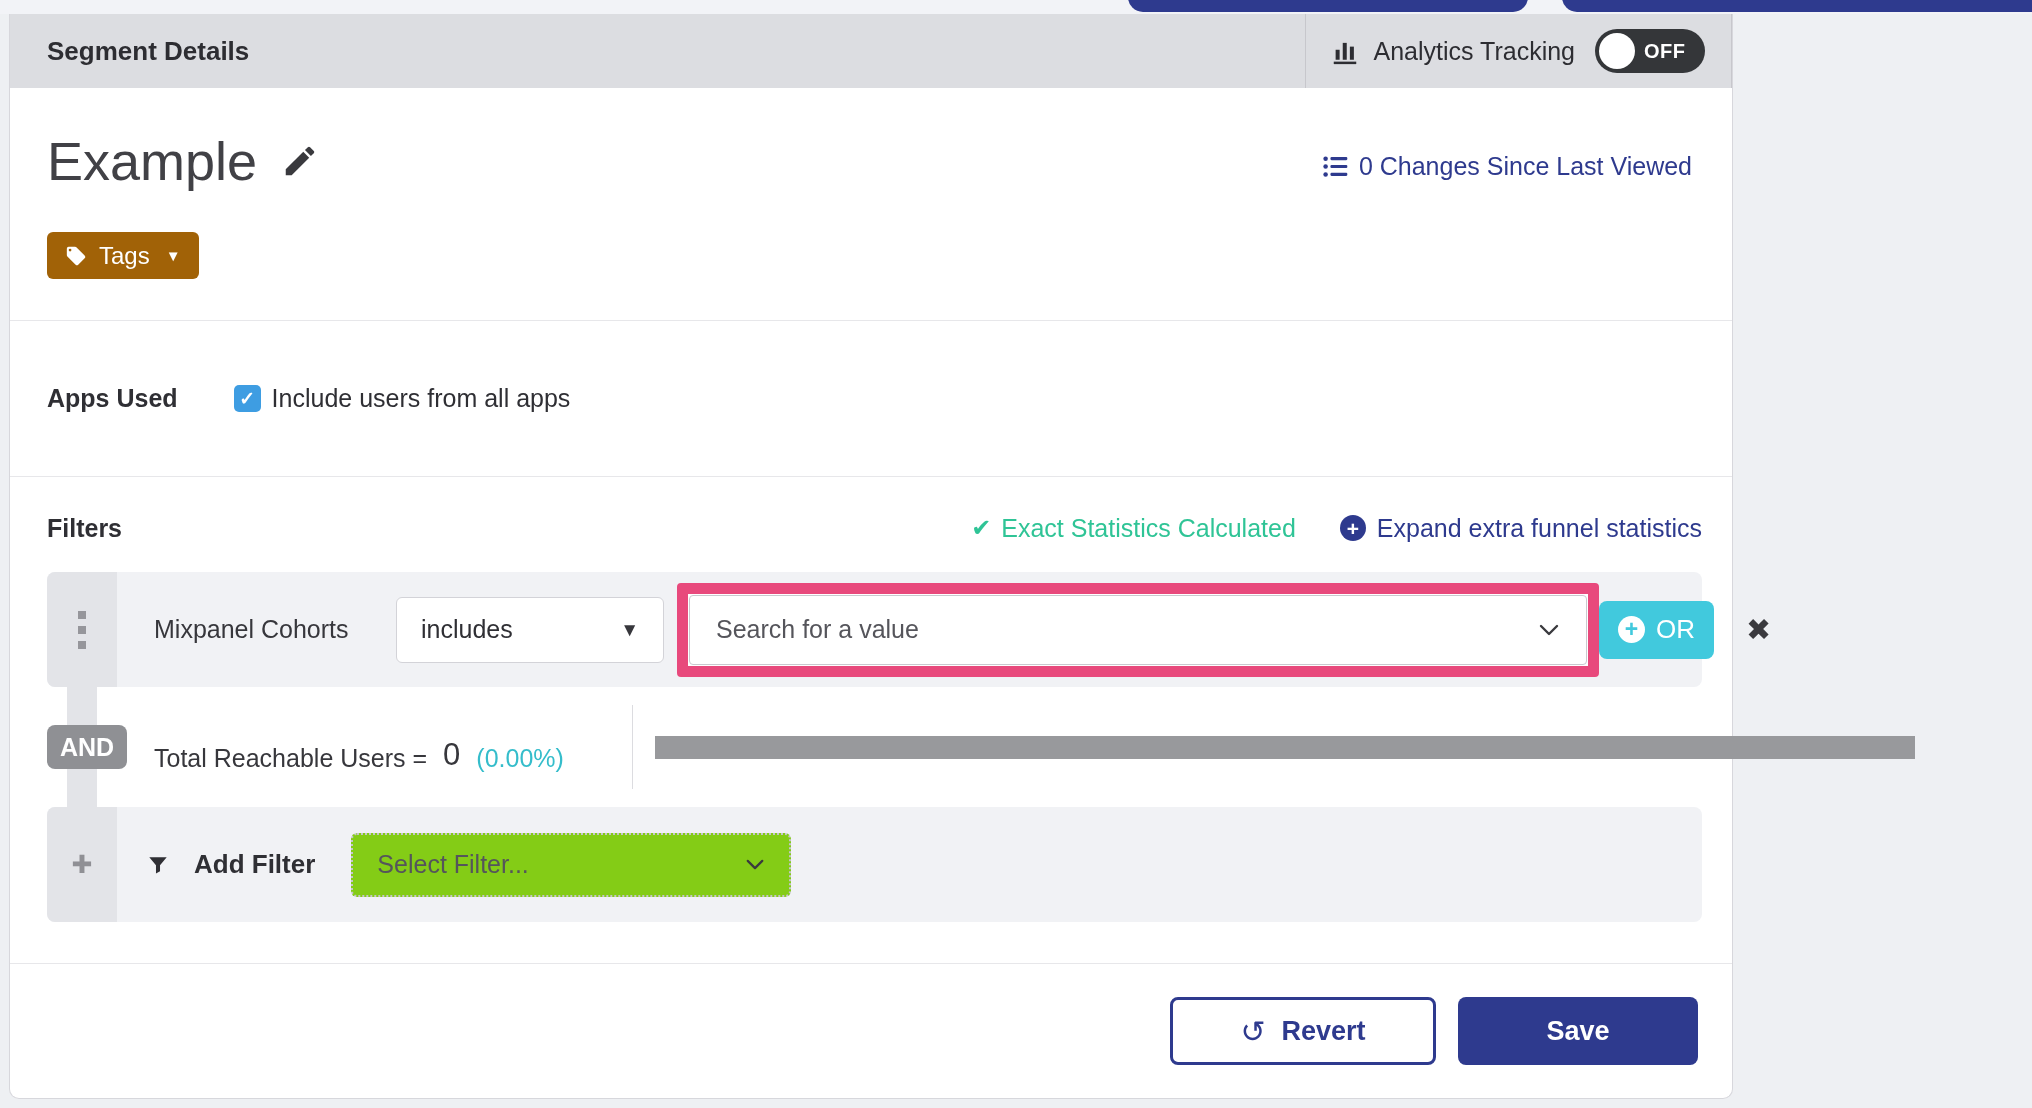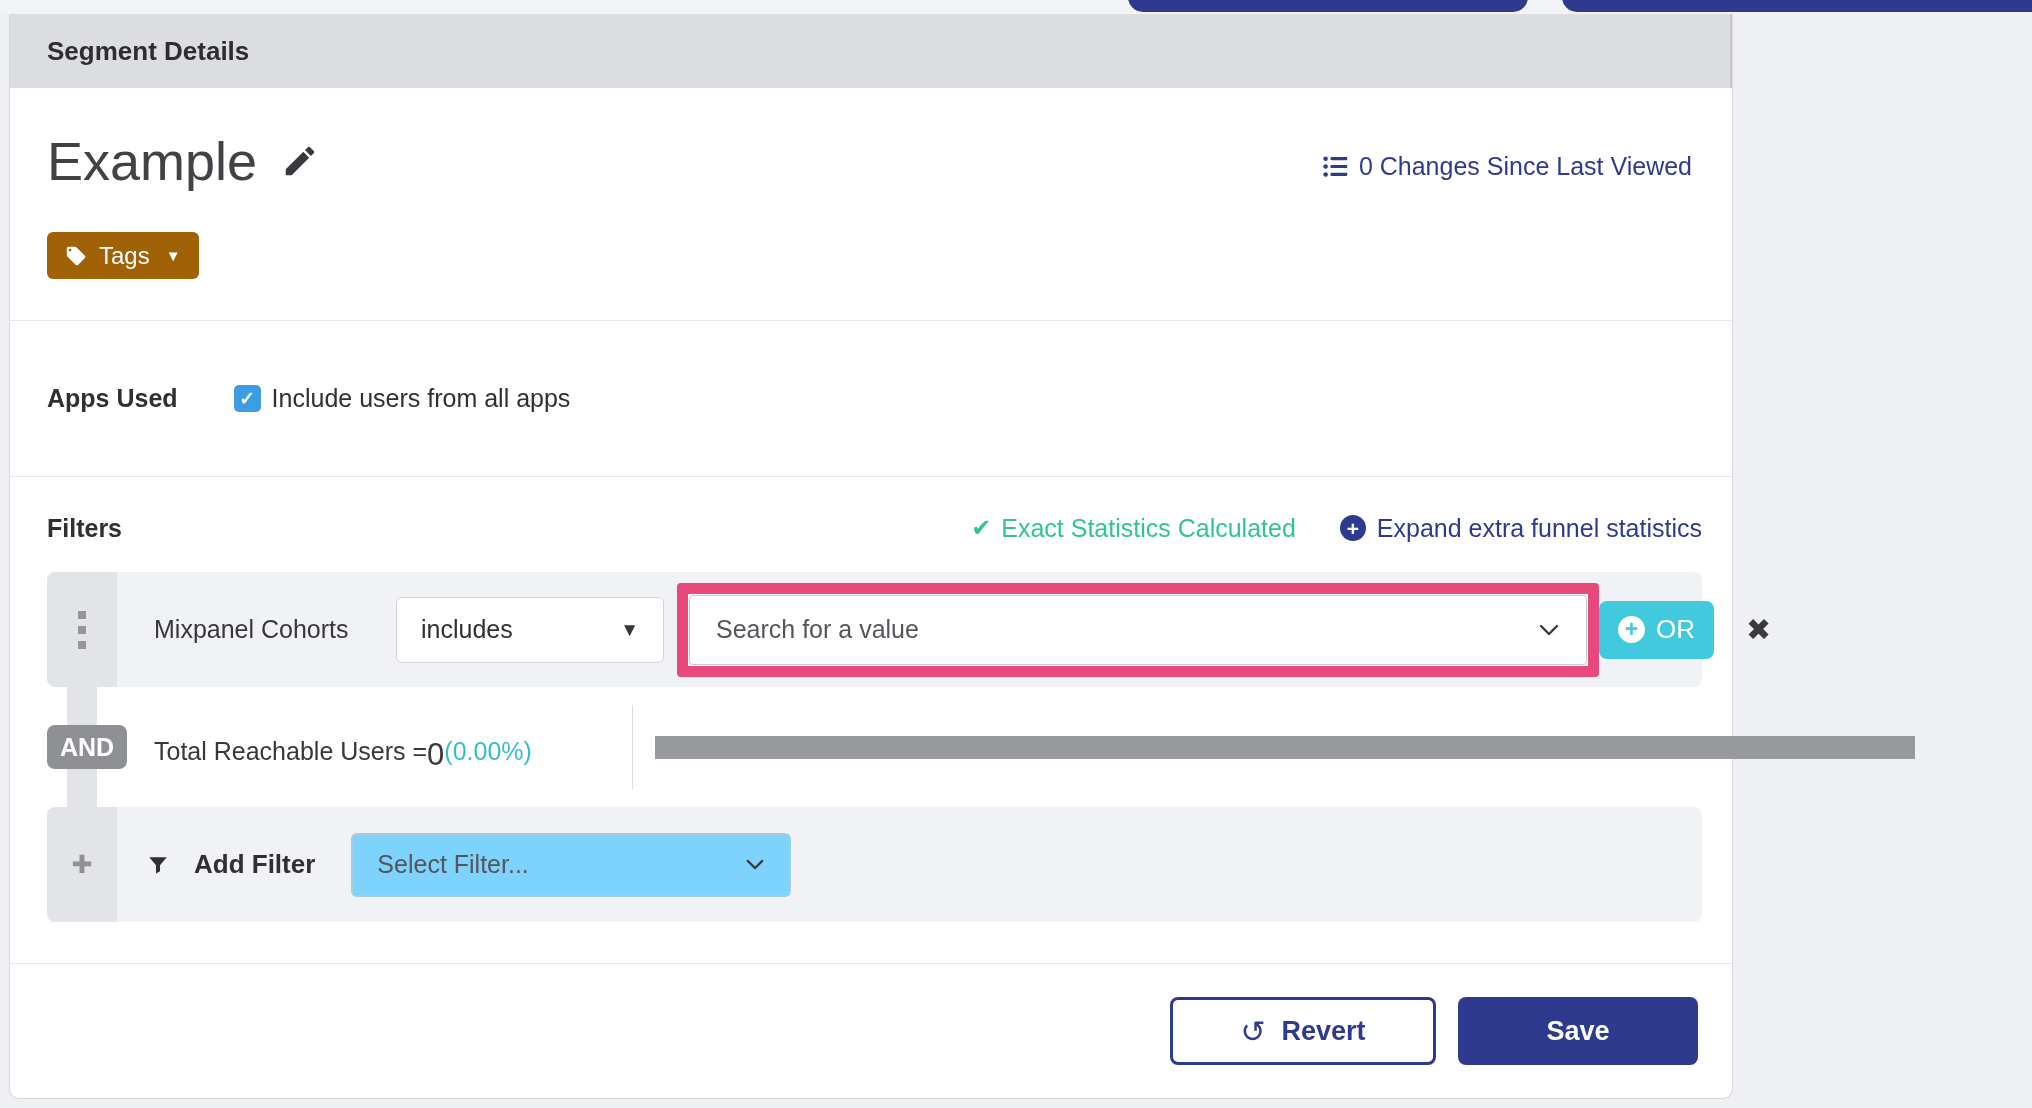--- a/index.html
+++ b/index.html
@@ -70,28 +70,28 @@
   .op-caret { font-size:19px; color:#37373c; }
   .pink-wrap { margin-left:13px; border:11px solid #e8497c; border-radius:4px; padding:1px; background:#fff; }
   .value-select { width:898px; height:70px; border:1px solid #c9c9ce; border-radius:4px; font-size:25px; color:#55555b; padding:0 26px; }
   .chev svg { display:block; }
   .or-btn { margin-left:auto; display:flex; align-items:center; gap:11px; background:#41c9dd; color:#fff; border:none; border-radius:8px; height:58px; padding:0 19px; font-size:26px; cursor:pointer; font-family:inherit; }
   .or-plus { width:27px; height:27px; border-radius:50%; background:#fff; color:#41c9dd; font-weight:bold; font-size:23px; display:flex; align-items:center; justify-content:center; line-height:1; }
   .close-x { margin:0 32px 0 26px; font-size:30px; color:#3a3a3e; background:none; border:none; cursor:pointer; line-height:1; }
 
   .and-row { height:120px; display:flex; align-items:center; position:relative; }
   .and-badge { width:80px; height:44px; background:#8f9094; border-radius:8px; color:#fff; font-weight:bold; font-size:25px; display:flex; align-items:center; justify-content:center; position:relative; z-index:1; }
-  .reach-text { margin-left:27px; font-size:25px; display:flex; align-items:flex-start; gap:0; color:#37373c;margin-top:16px; }
+  .reach-text { margin-left:27px; font-size:25px; display:flex; align-items:flex-end; gap:16px; color:#37373c;margin-top:16px; }
   .reach-count { font-size:31px; }
   .reach-pct { color:#35bdcb; }
   .and-divider { position:absolute; left:585px; top:18px; height:84px; width:1px; background:#dcdce0; }
   .progress-bar { position:absolute; left:608px; top:49px; width:1260px; height:23px; background:#98999c; }
 
   .addf { margin-left:30px; display:flex; align-items:center; gap:25px; font-size:26px; font-weight:bold; color:#2f2f34; cursor:pointer; }
-  .filter-select { margin-left:36px; width:440px; height:64px; border:2px dotted #c6c6cb; border-radius:6px; background:#7dd3fc; font-size:25px; color:#55555b; padding:0 24px; display:flex; align-items:center; justify-content:space-between; cursor:pointer; }
+  .filter-select { margin-left:36px; width:440px; height:64px; border:2px dotted #c6c6cb; border-radius:6px; background:#84cc16; font-size:25px; color:#55555b; padding:0 24px; display:flex; align-items:center; justify-content:space-between; cursor:pointer; }
 
   
   .section-footer { flex:1; display:flex; align-items:center; justify-content:flex-end; gap:22px; padding-right:34px; }
   .revert-btn { width:266px; height:68px; background:#fff; border:3px solid #2e3a8e; border-radius:8px; color:#2e3a8e; font-size:27px; font-weight:bold; display:flex; align-items:center; justify-content:center; gap:16px; cursor:pointer; font-family:inherit; }
   .undo-glyph { font-size:30px; font-weight:normal; }
   .save-btn { width:240px; height:68px; background:#2e3a8e; border:none; border-radius:8px; color:#fff; font-size:27px; font-weight:bold; display:flex; align-items:center; justify-content:center; cursor:pointer; font-family:inherit; }
 </style>
 </head>
 <body>
 
@@ -99,20 +99,35 @@
   <div class="pbtn left"></div>
   <div class="pbtn right"></div>
 </div>
 
 <div class="card">
 
   <div class="card-header">
     <div class="hd-title">Segment Details</div>
     <div class="hd-right">
       <div class="hd-divider"></div>
+      <div class="hd-analytics">
+        <span class="icon-btn">
+          <svg width="30" height="30" viewBox="0 0 24 24" fill="#2d2d32">
+            <path d="M3 20.5h18v2H3z"></path>
+            <rect x="4.5" y="11" width="3.2" height="8"></rect>
+            <rect x="10.2" y="5.5" width="3.2" height="13.5"></rect>
+            <rect x="15.9" y="8.5" width="3.2" height="10.5"></rect>
+          </svg>
+        </span>
+        <span class="analytics-label">Analytics Tracking</span>
+        <span class="toggle">
+          <span class="toggle-knob"></span>
+          <span class="toggle-label">OFF</span>
+        </span>
+      </div>
       <div class="hd-divider"></div>
     </div>
   </div>
 
   <div class="section-example">
     <div class="seg-title-row">
       <span class="seg-name">Example</span>
       <button class="icon-btn">
         <svg width="38" height="38" viewBox="0 0 24 24" fill="#3a3a3e">
           <path d="M3 17.25V21h3.75L17.81 9.94l-3.75-3.75L3 17.25zM20.71 7.04a1 1 0 0 0 0-1.41l-2.34-2.34a1 1 0 0 0-1.41 0l-1.83 1.83 3.75 3.75 1.83-1.83z"></path>

